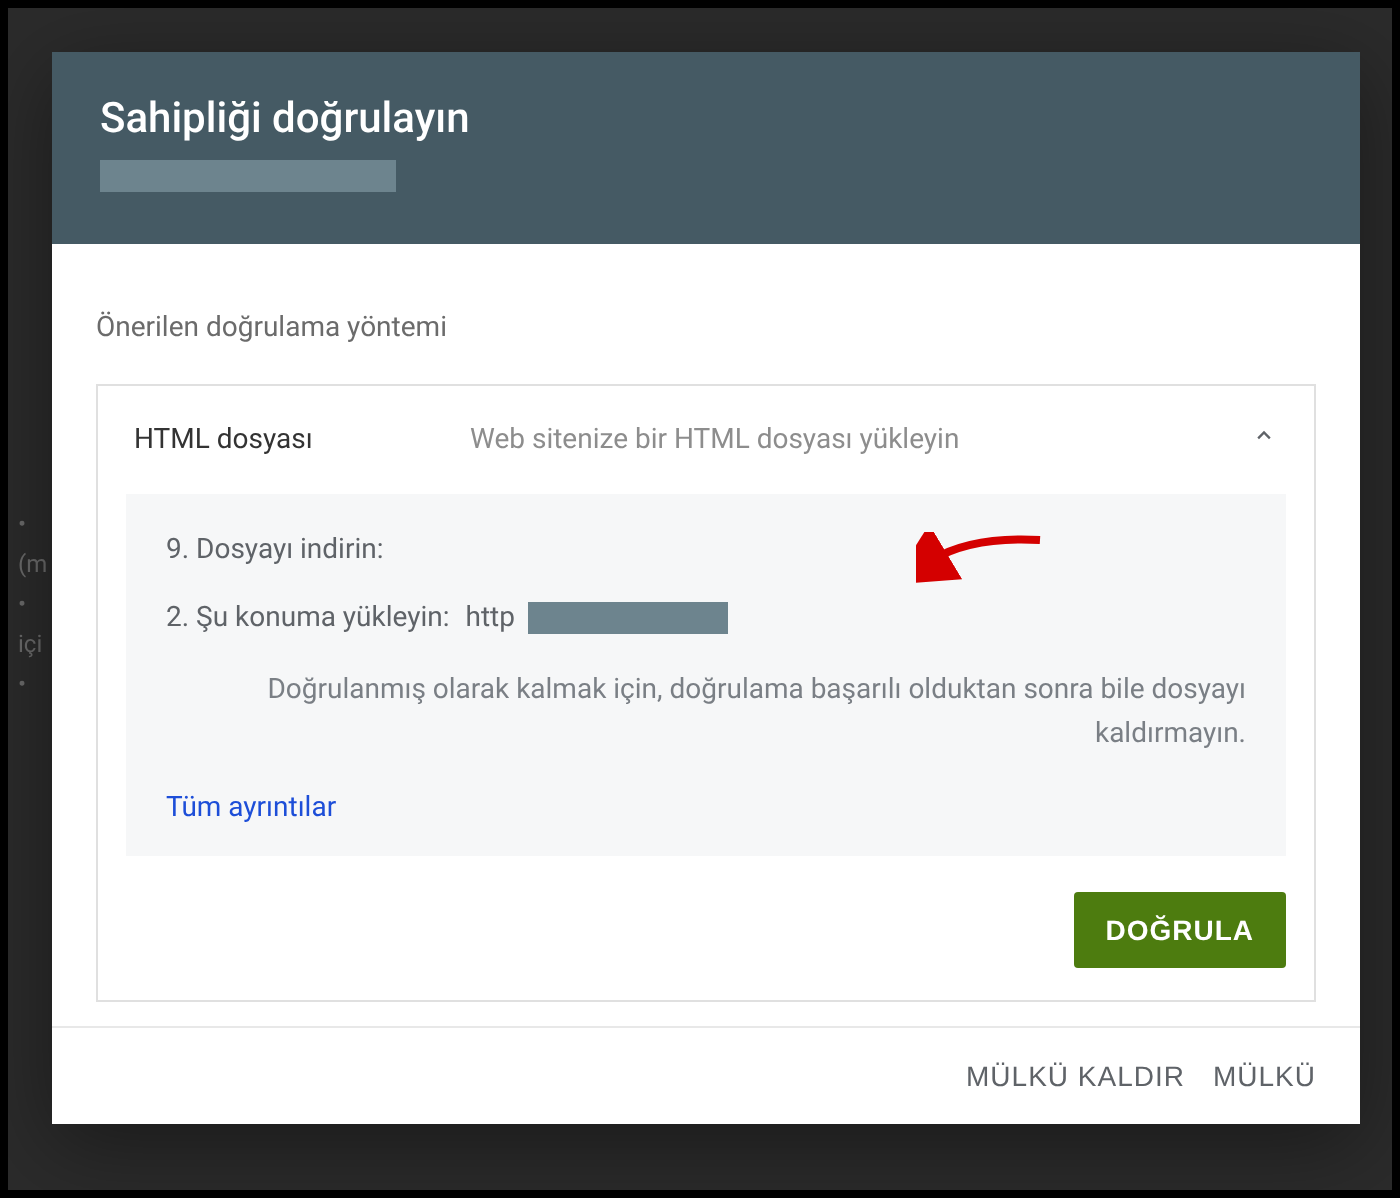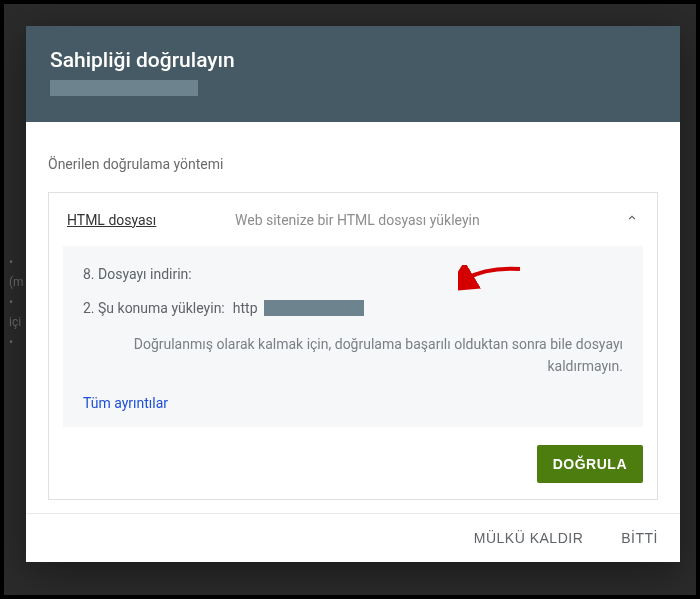--- a/index.html
+++ b/index.html
@@ -65,21 +65,20 @@
   .method-head {
     display: flex;
     align-items: center;
     padding: 18px 18px;
     gap: 10px;
   }
   .method-name {
     color: #333;
     font-size: 14px;
     width: 158px;
-    text-decoration: underline;
   }
   .method-desc {
     color: #8d8d8d;
     font-size: 14px;
     flex: 1;
   }
   .chev {
     color: #6b6b6b;
     font-size: 14px;
   }
@@ -153,21 +152,21 @@
     font-weight: 700;
     letter-spacing: 0.5px;
     border-radius: 2px;
     cursor: pointer;
   }
   .dialog-footer {
     border-top: 1px solid #e8e8e8;
     display: flex;
     justify-content: flex-end;
     align-items: center;
-    gap: 38px;
+    gap: 14px;
     padding: 16px 22px;
     background: #fff;
   }
   .txt-btn {
     background: none;
     border: none;
     color: #5f6368;
     font-size: 14px;
     font-weight: 500;
     letter-spacing: 0.5px;
@@ -215,21 +214,21 @@
             <div class="chev">
               <svg width="14" height="14" viewBox="0 0 24 24">
                   <path d="M7 14l5-5 5 5" fill="none" stroke="#5f6368" stroke-width="2"></path>
                 </svg>
             </div>
           </div>
 
           <div class="method-body">
 
             <div class="step">
-              <span class="num">8. Dosyayı indirin:</span>
+              <span class="num">9. Dosyayı indirin:</span>
             </div>
 
             <svg class="arrow" width="70" height="36" viewBox="0 0 70 36">
               <defs>
                 <marker id="ah" markerWidth="8" markerHeight="8" refX="2" refY="4" orient="auto">
                   <path d="M0,0 L8,4 L0,8 Z" fill="#d40000"></path>
                 </marker>
               </defs>
               <path d="M62,4 Q28,2 8,14" fill="none" stroke="#d40000" stroke-width="4" marker-end="url(#ah)"></path>
             </svg>
@@ -248,17 +247,17 @@
           <div class="verify-row">
             <button class="verify-btn">DOĞRULA</button>
           </div>
         </div>
 
       </div>
     </div>
 
     <div class="dialog-footer">
       <button class="txt-btn">MÜLKÜ KALDIR</button>
-      <button class="txt-btn">BİTTİ</button>
+      <button class="txt-btn">MÜLKÜ</button>
     </div>
 
   </div>
 </div>
 
 </body></html>

